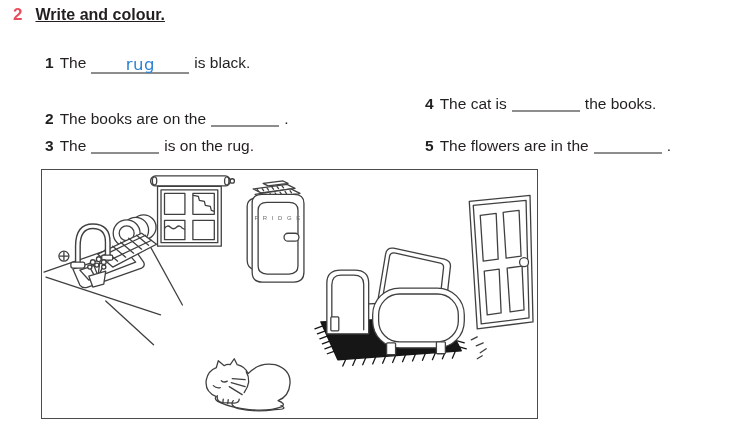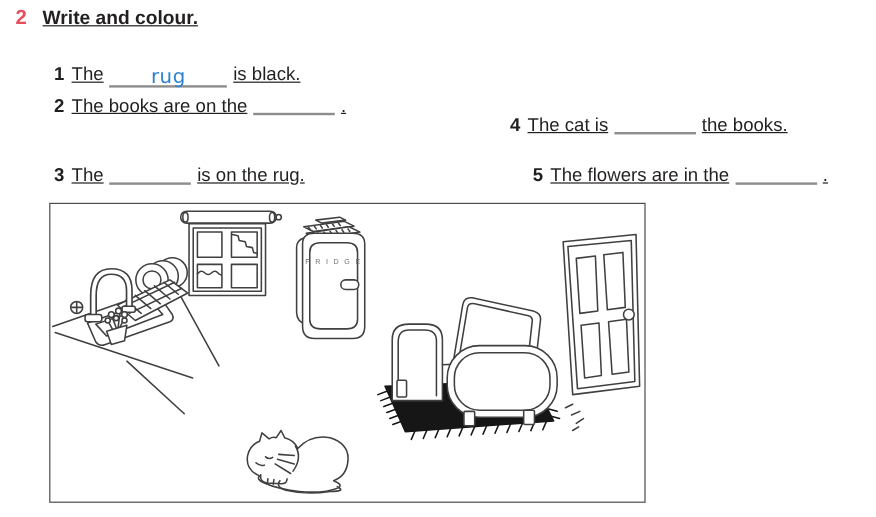--- a/index.html
+++ b/index.html
@@ -3,21 +3,21 @@
 <meta charset="utf-8">
 <style>
   html,body{margin:0;padding:0;}
   body{
     width:730px;height:431px;position:relative;overflow:hidden;
     background:#ffffff;color:#221f1f;
     font-family:"Liberation Sans",sans-serif;
   }
   .heading{position:absolute;left:13px;top:5px;font-size:16px;font-weight:bold;white-space:nowrap;text-decoration:underline;}
   .h-num{color:#e84f5e;font-size:17px;display:inline-block;margin-right:13px;}
-  .sentence{position:absolute;font-size:15.5px;white-space:nowrap;text-decoration:underline;}
+  .sentence{position:absolute;font-size:15.5px;white-space:nowrap;}
   .s-num{font-weight:bold;display:inline-block;margin-right:6px;}
   .blank{
     display:inline-block;width:68px;height:16px;margin:0 5px;
     border-bottom:2px solid #8d8d8d;text-align:center;vertical-align:-3px;
   }
   .blank.wide{width:98px;}
   .answer{
     color:#2b82d2;font-size:16.5px;letter-spacing:0.5px;
     font-family:"DejaVu Sans",sans-serif;position:relative;top:-1px;
   }
@@ -31,33 +31,33 @@
 <body>
 
 <div class="heading">
   <span class="h-num">2</span><span>Write and colour.</span>
 </div>
 
 <div class="sentence" style="left:45px;top:54px;">
   <span class="s-num">1</span><span>The</span><span class="blank wide"><span class="answer">rug</span></span><span>is black.</span>
 </div>
 
-<div class="sentence" style="left:45px;top:78px;">
+<div class="sentence" style="left:45px;top:109px;">
   <span class="s-num">2</span><span>The books are on the</span><span class="blank"><span class="answer"></span></span><span>.</span>
 </div>
 
 <div class="sentence" style="left:45px;top:136px;">
   <span class="s-num">3</span><span>The</span><span class="blank"><span class="answer"></span></span><span>is on the rug.</span>
 </div>
 
 <div class="sentence" style="left:425px;top:94px;">
   <span class="s-num">4</span><span>The cat is</span><span class="blank"><span class="answer"></span></span><span>the books.</span>
 </div>
 
-<div class="sentence" style="left:444px;top:136px;text-align:center;">
+<div class="sentence" style="left:425px;top:136px;text-align:center;">
   <span class="s-num">5</span><span>The flowers are in the</span><span class="blank"><span class="answer"></span></span><span>.</span>
 </div>
 
 <div class="picture-box">
 <svg viewBox="0 0 497 248" xmlns="http://www.w3.org/2000/svg">
   <g stroke="#404040" stroke-width="1.3" fill="none" stroke-linecap="round" stroke-linejoin="round">
 
     <g>
       <line x1="2" y1="102" x2="94" y2="70"></line>
       <line x1="4" y1="107" x2="119" y2="145"></line>

